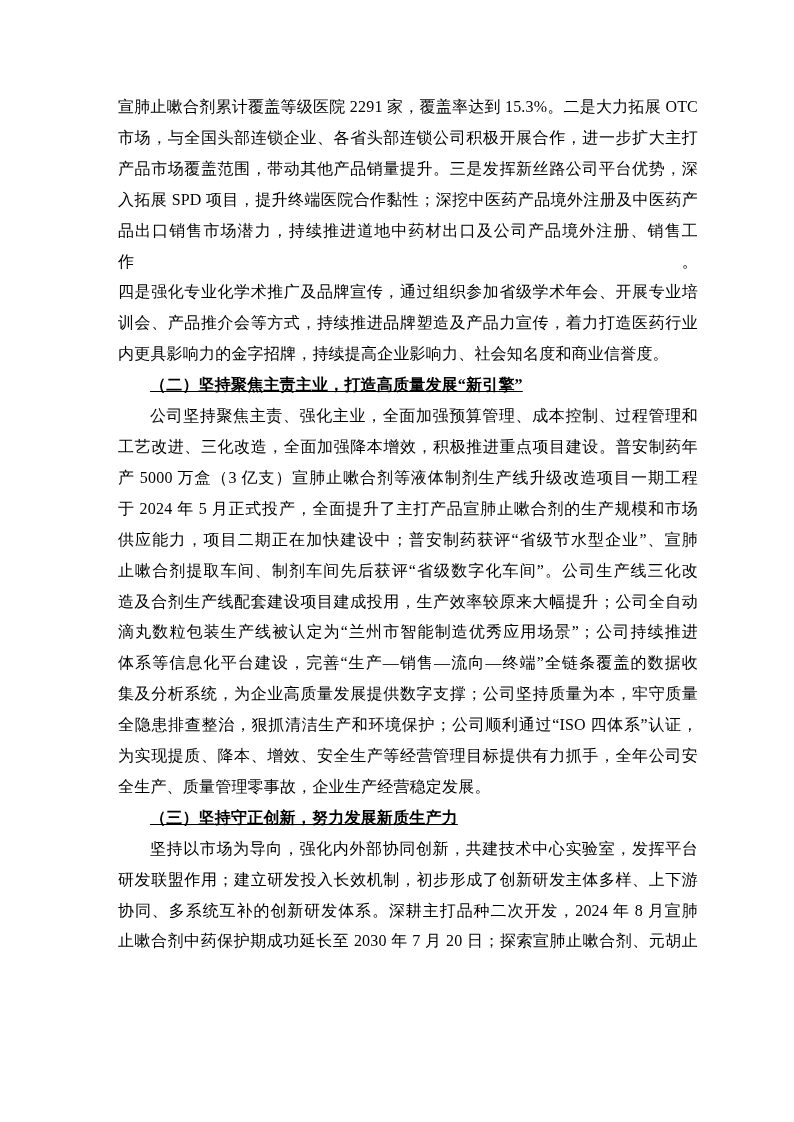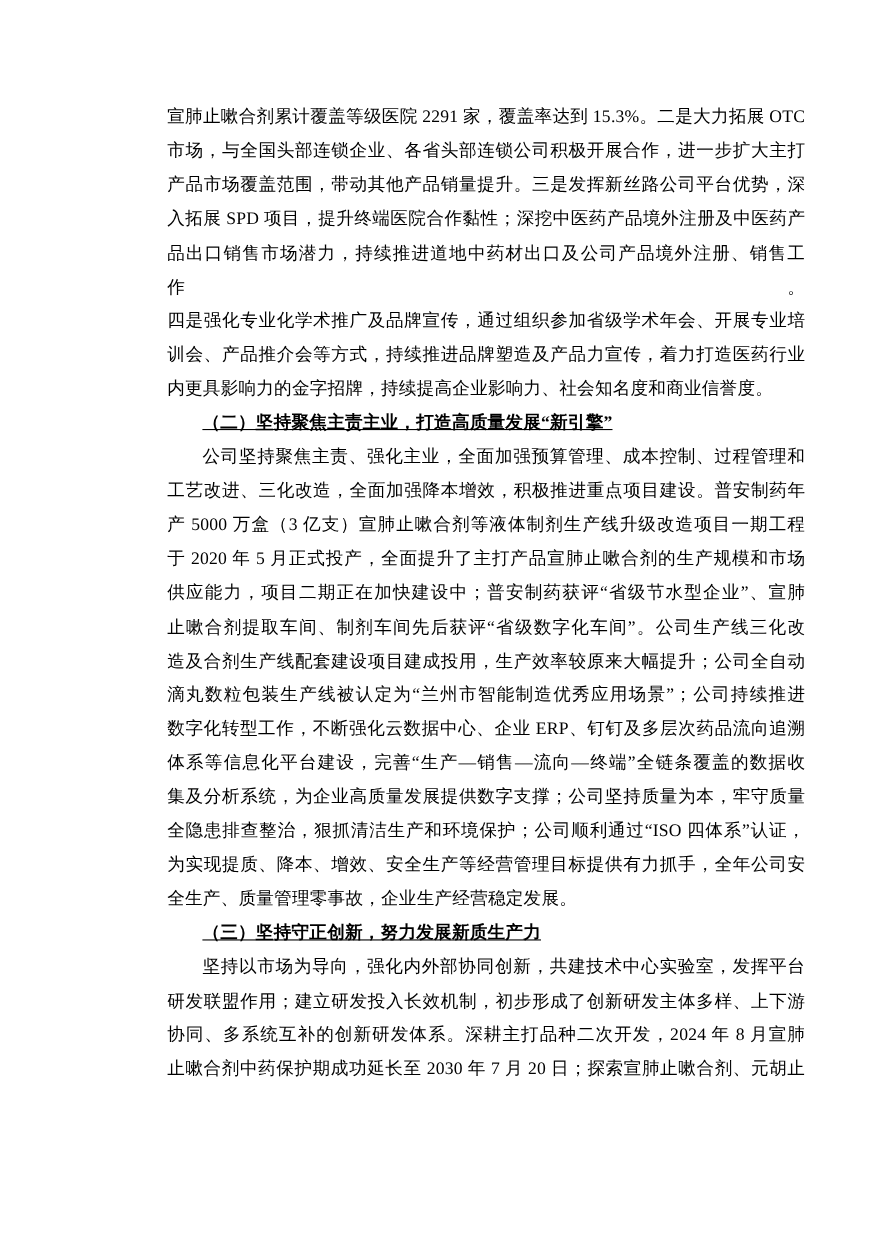--- a/index.html
+++ b/index.html
@@ -27,21 +27,20 @@
     font-size: 16px;
     line-height: 30.9px;
     color: #000000;
     letter-spacing: 0.2px;
   }
   .line {
     width: 100%;
     text-align: justify;
     text-align-last: justify;
     white-space: normal;
-    margin-left: 34px;
   }
   .line.end {
     text-align-last: left;
   }
   .line.indent {
     text-indent: 2em;
   }
   .line.heading {
     font-weight: bold;
     text-align-last: left;
@@ -59,26 +58,25 @@
       <div class="line body">产品市场覆盖范围，带动其他产品销量提升。三是发挥新丝路公司平台优势，深</div>
       <div class="line body">入拓展 SPD 项目，提升终端医院合作黏性；深挖中医药产品境外注册及中医药产</div>
       <div class="line body">品出口销售市场潜力，持续推进道地中药材出口及公司产品境外注册、销售工作。</div>
       <div class="line body">四是强化专业化学术推广及品牌宣传，通过组织参加省级学术年会、开展专业培</div>
       <div class="line body">训会、产品推介会等方式，持续推进品牌塑造及产品力宣传，着力打造医药行业</div>
       <div class="line body end">内更具影响力的金字招牌，持续提高企业影响力、社会知名度和商业信誉度。</div>
       <div class="line heading">（二）坚持聚焦主责主业，打造高质量发展“新引擎”</div>
       <div class="line body indent">公司坚持聚焦主责、强化主业，全面加强预算管理、成本控制、过程管理和</div>
       <div class="line body">工艺改进、三化改造，全面加强降本增效，积极推进重点项目建设。普安制药年</div>
       <div class="line body">产 5000 万盒（3 亿支）宣肺止嗽合剂等液体制剂生产线升级改造项目一期工程</div>
-      <div class="line body">于 2020 年 5 月正式投产，全面提升了主打产品宣肺止嗽合剂的生产规模和市场</div>
+      <div class="line body">于 2024 年 5 月正式投产，全面提升了主打产品宣肺止嗽合剂的生产规模和市场</div>
       <div class="line body">供应能力，项目二期正在加快建设中；普安制药获评“省级节水型企业”、宣肺</div>
       <div class="line body">止嗽合剂提取车间、制剂车间先后获评“省级数字化车间”。公司生产线三化改</div>
       <div class="line body">造及合剂生产线配套建设项目建成投用，生产效率较原来大幅提升；公司全自动</div>
       <div class="line body">滴丸数粒包装生产线被认定为“兰州市智能制造优秀应用场景”；公司持续推进</div>
-      <div class="line body">数字化转型工作，不断强化云数据中心、企业 ERP、钉钉及多层次药品流向追溯</div>
       <div class="line body">体系等信息化平台建设，完善“生产—销售—流向—终端”全链条覆盖的数据收</div>
       <div class="line body">集及分析系统，为企业高质量发展提供数字支撑；公司坚持质量为本，牢守质量</div>
       <div class="line body">全隐患排查整治，狠抓清洁生产和环境保护；公司顺利通过“ISO 四体系”认证，</div>
       <div class="line body">为实现提质、降本、增效、安全生产等经营管理目标提供有力抓手，全年公司安</div>
       <div class="line body end">全生产、质量管理零事故，企业生产经营稳定发展。</div>
       <div class="line heading">（三）坚持守正创新，努力发展新质生产力</div>
       <div class="line body indent">坚持以市场为导向，强化内外部协同创新，共建技术中心实验室，发挥平台</div>
       <div class="line body">研发联盟作用；建立研发投入长效机制，初步形成了创新研发主体多样、上下游</div>
       <div class="line body">协同、多系统互补的创新研发体系。深耕主打品种二次开发，2024 年 8 月宣肺</div>
       <div class="line body">止嗽合剂中药保护期成功延长至 2030 年 7 月 20 日；探索宣肺止嗽合剂、元胡止</div>

